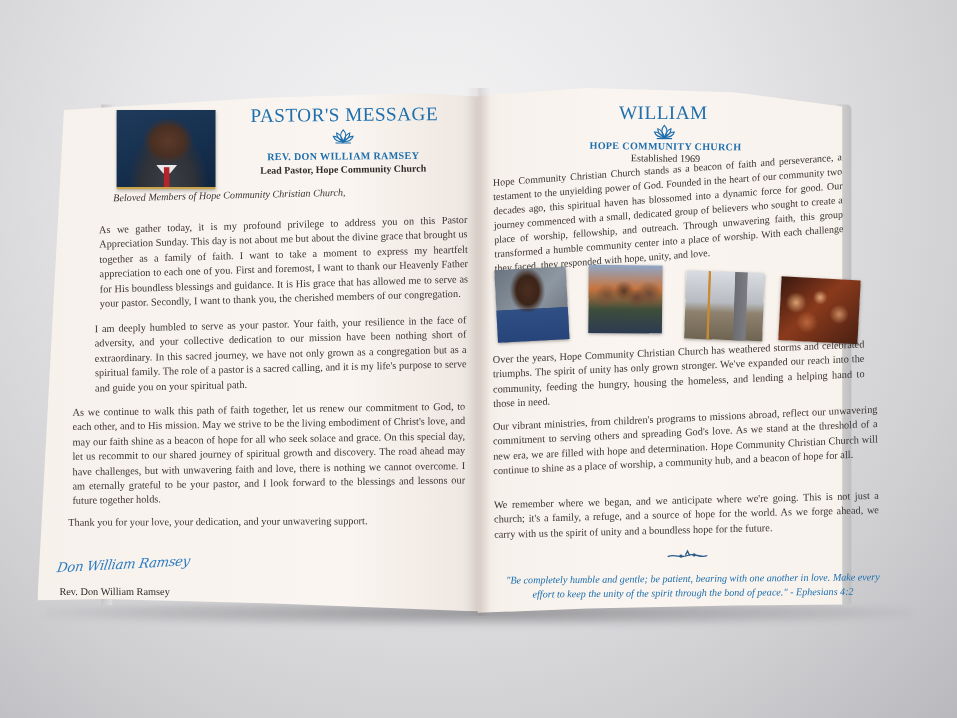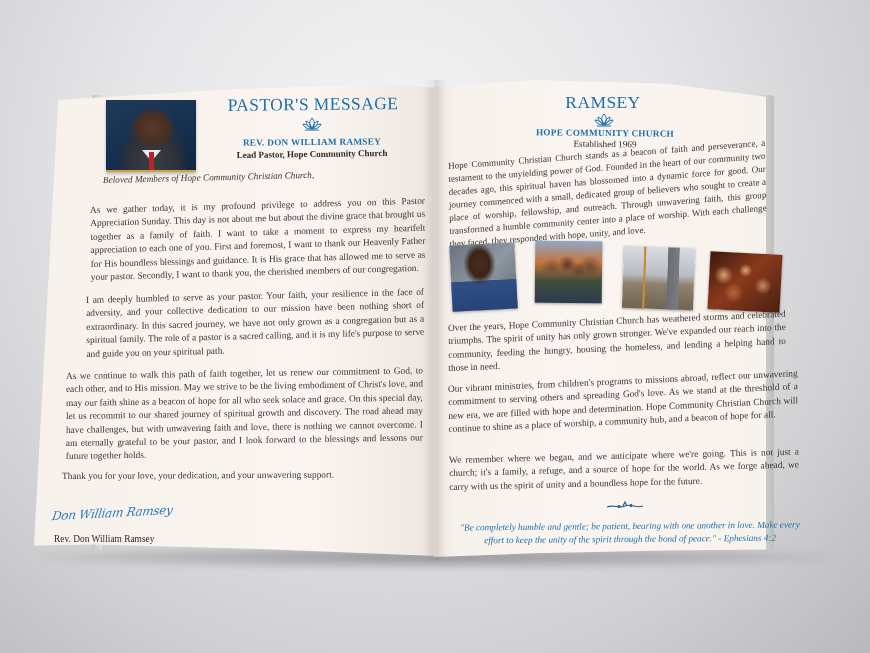--- a/index.html
+++ b/index.html
@@ -189,21 +189,21 @@
 
   <div class="para text p1">As we gather today, it is my profound privilege to address you on this Pastor Appreciation Sunday. This day is not about me but about the divine grace that brought us together as a family of faith. I want to take a moment to express my heartfelt appreciation to each one of you. First and foremost, I want to thank our Heavenly Father for His boundless blessings and guidance. It is His grace that has allowed me to serve as your pastor. Secondly, I want to thank you, the cherished members of our congregation.</div>
   <div class="para text p2">I am deeply humbled to serve as your pastor. Your faith, your resilience in the face of adversity, and your collective dedication to our mission have been nothing short of extraordinary. In this sacred journey, we have not only grown as a congregation but as a spiritual family. The role of a pastor is a sacred calling, and it is my life's purpose to serve and guide you on your spiritual path.</div>
   <div class="para text p3">As we continue to walk this path of faith together, let us renew our commitment to God, to each other, and to His mission. May we strive to be the living embodiment of Christ's love, and may our faith shine as a beacon of hope for all who seek solace and grace. On this special day, let us recommit to our shared journey of spiritual growth and discovery. The road ahead may have challenges, but with unwavering faith and love, there is nothing we cannot overcome. I am eternally grateful to be your pastor, and I look forward to the blessings and lessons our future together holds.</div>
 
   <div class="thanks text">Thank you for your love, your dedication, and your unwavering support.</div>
 
   <div class="signature">Don William Ramsey</div>
   <div class="signed-name">Rev. Don William Ramsey</div>
 
-  <div class="title-history">RAMSEY</div>
+  <div class="title-history">WILLIAM</div>
 
   <div class="lotus" style="left:594px; top:113px;">
     <svg viewBox="0 0 20 14" fill="none" stroke="#1e6fae" stroke-width="1">
       <path d="M10 1 C7 4 7 8 10 12 C13 8 13 4 10 1Z"></path>
       <path d="M10 12 C6 10 4 7 4 4 C7 5 9 8 10 12Z"></path>
       <path d="M10 12 C14 10 16 7 16 4 C13 5 11 8 10 12Z"></path>
       <path d="M10 12 C5 12 2 10 1 7 C4 7 7 9 10 12Z"></path>
       <path d="M10 12 C15 12 18 10 19 7 C16 7 13 9 10 12Z"></path>
       <path d="M3 13 H17"></path>
     </svg>

